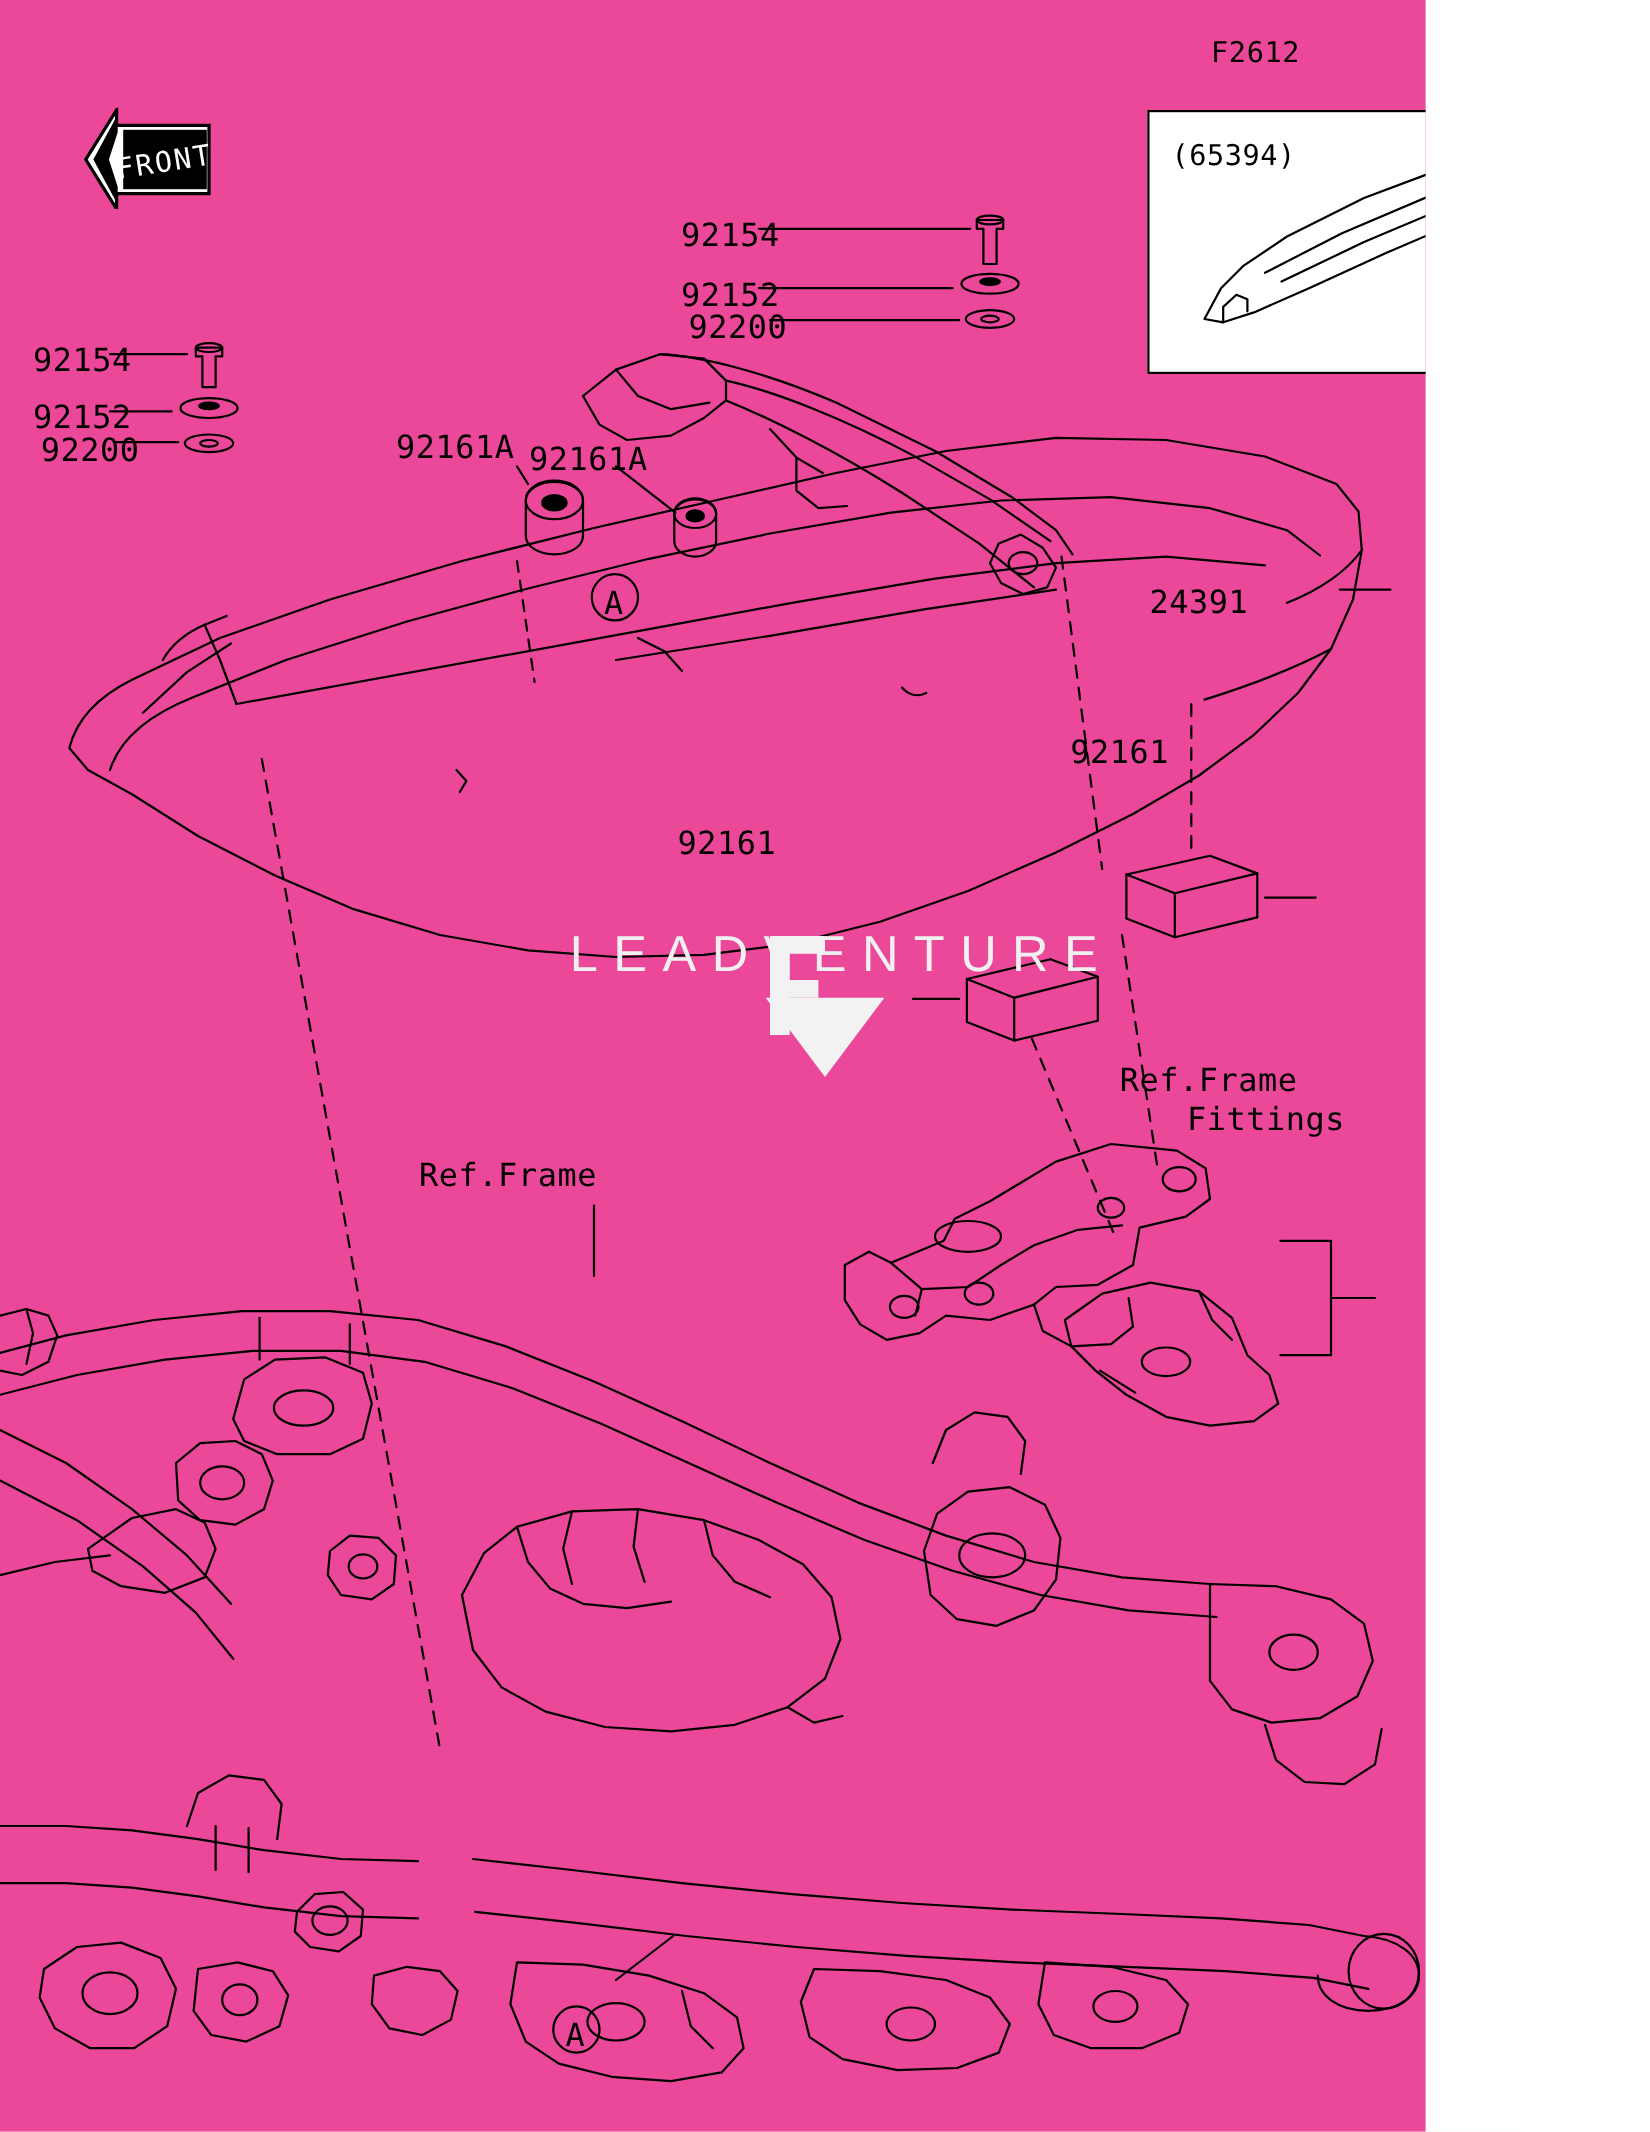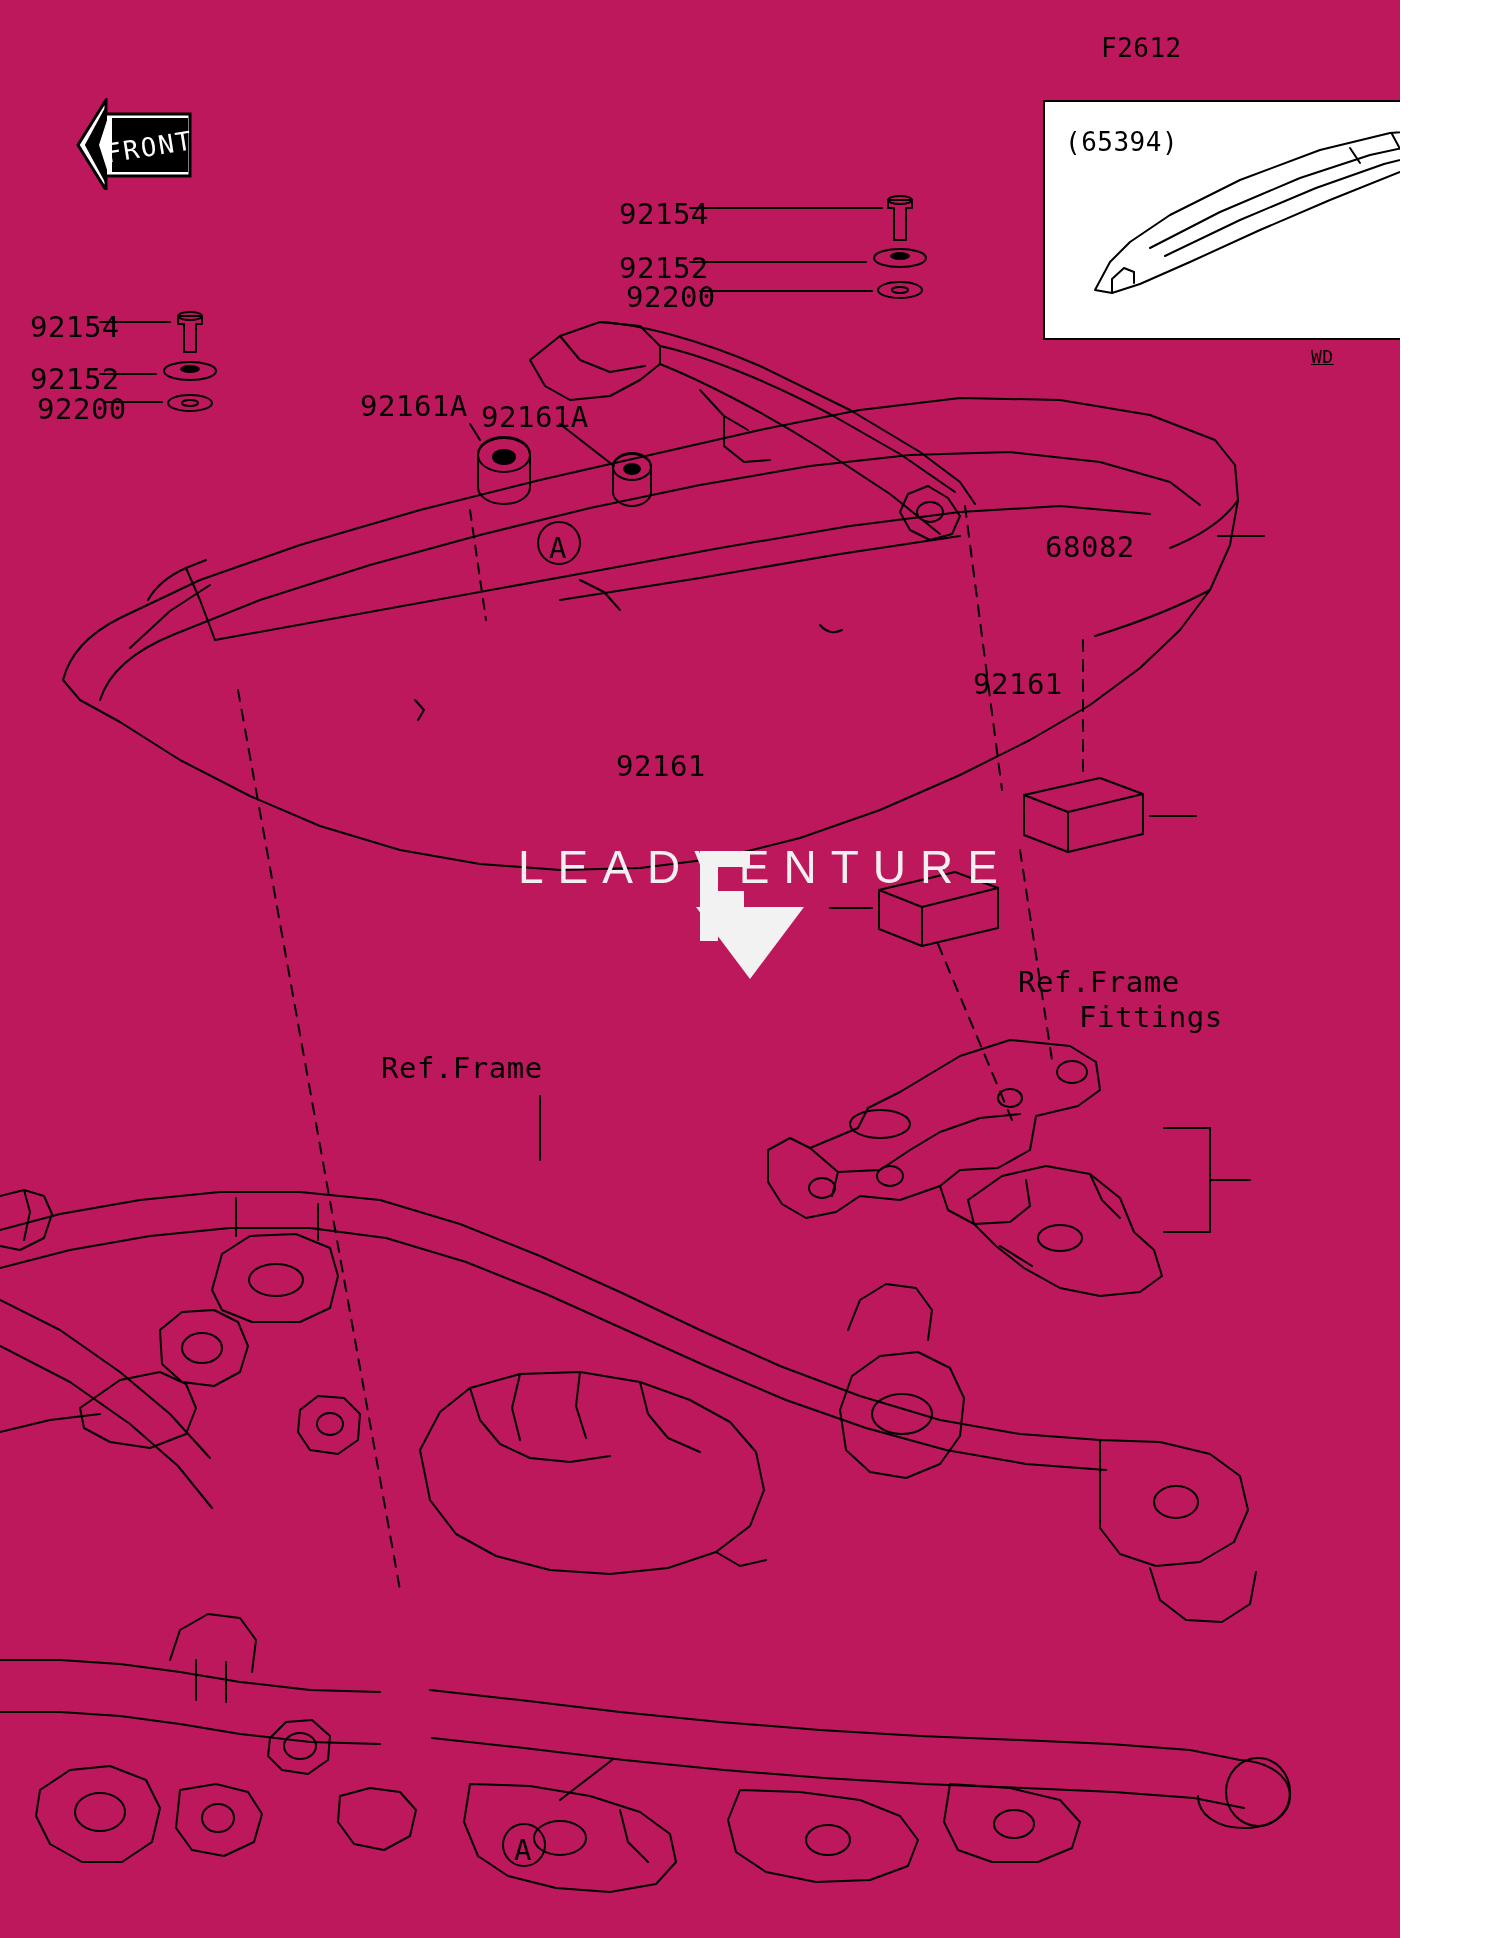--- a/index.html
+++ b/index.html
@@ -6,24 +6,24 @@
     margin: 0;
     padding: 0;
     background: #ffffff;
   }
   body {
     font-family: "DejaVu Sans Mono", monospace;
     color: #000000;
   }
   #page {
     position: relative;
-    width: 1400px;
+    width: 1296px;
     height: 1938px;
     overflow: hidden;
-    background: #be185d;
+    background: #ec4899;
   }
   .lbl {
     position: absolute;
     font-family: "DejaVu Sans Mono", monospace;
     font-size: 29px;
     letter-spacing: 0.5px;
     color: #000000;
     white-space: pre;
   }
   .lbl.code { font-size: 26px; }
@@ -348,21 +348,21 @@
   <div class="lbl" style="left:619px; top:251px;">92152</div>
   <div class="lbl" style="left:626px; top:280px;">92200</div>
 
   <div class="lbl" style="left:30px; top:310px;">92154</div>
   <div class="lbl" style="left:30px; top:362px;">92152</div>
   <div class="lbl" style="left:37px; top:392px;">92200</div>
 
   <div class="lbl" style="left:360px; top:389px;">92161A</div>
   <div class="lbl" style="left:481px; top:400px;">92161A</div>
 
-  <div class="lbl" style="left:1045px; top:530px;">68082</div>
+  <div class="lbl" style="left:1045px; top:530px;">24391</div>
   <div class="lbl" style="left:973px; top:667px;">92161</div>
   <div class="lbl" style="left:616px; top:749px;">92161</div>
 
   <div class="lbl" style="left:1018px; top:965px;">Ref.Frame</div>
   <div class="lbl" style="left:1066px; top:1000px;margin-left:13px;">Fittings</div>
   <div class="lbl" style="left:381px; top:1051px;">Ref.Frame</div>
 
   <div class="lbl" style="left:549px; top:531px;">A</div>
   <div class="lbl" style="left:514px; top:1833px;">A</div>
 

